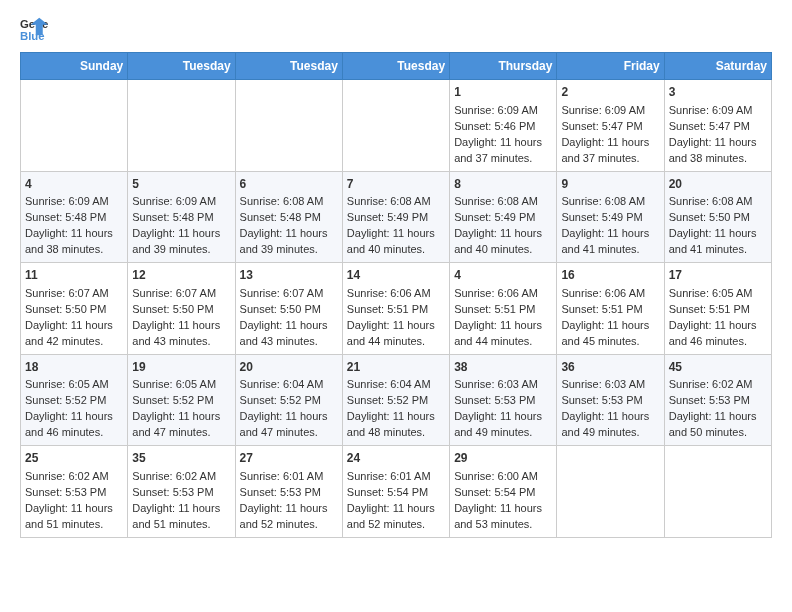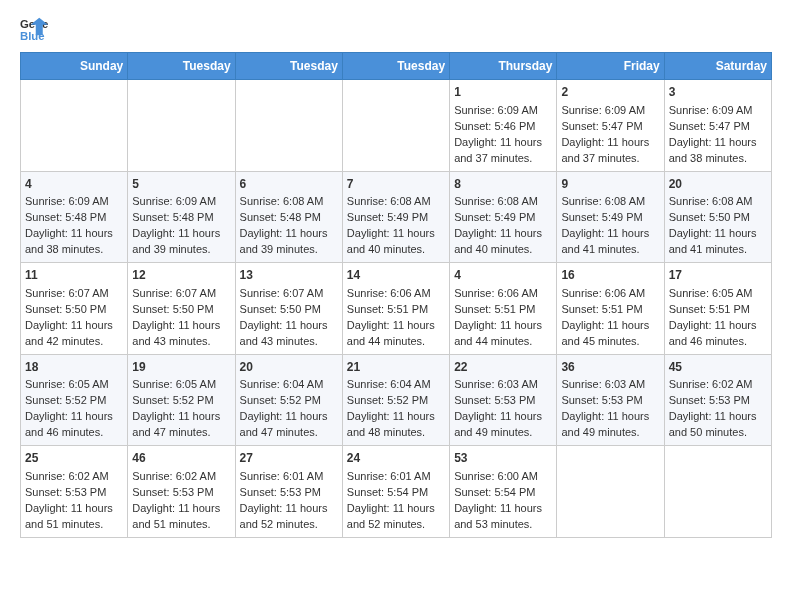--- a/index.html
+++ b/index.html
@@ -206,50 +206,50 @@
         </td>
         <td>
           <span class="day-num">20</span>
           <div class="day-info">Sunrise: 6:04 AM<br>Sunset: 5:52 PM<br>Daylight: 11 hours and 47 minutes.</div>
         </td>
         <td>
           <span class="day-num">21</span>
           <div class="day-info">Sunrise: 6:04 AM<br>Sunset: 5:52 PM<br>Daylight: 11 hours and 48 minutes.</div>
         </td>
         <td>
-          <span class="day-num">22</span>
+          <span class="day-num">38</span>
           <div class="day-info">Sunrise: 6:03 AM<br>Sunset: 5:53 PM<br>Daylight: 11 hours and 49 minutes.</div>
         </td>
         <td>
           <span class="day-num">36</span>
           <div class="day-info">Sunrise: 6:03 AM<br>Sunset: 5:53 PM<br>Daylight: 11 hours and 49 minutes.</div>
         </td>
         <td>
           <span class="day-num">45</span>
           <div class="day-info">Sunrise: 6:02 AM<br>Sunset: 5:53 PM<br>Daylight: 11 hours and 50 minutes.</div>
         </td>
       </tr>
       <tr>
         <td>
           <span class="day-num">25</span>
           <div class="day-info">Sunrise: 6:02 AM<br>Sunset: 5:53 PM<br>Daylight: 11 hours and 51 minutes.</div>
         </td>
         <td>
-          <span class="day-num">46</span>
+          <span class="day-num">35</span>
           <div class="day-info">Sunrise: 6:02 AM<br>Sunset: 5:53 PM<br>Daylight: 11 hours and 51 minutes.</div>
         </td>
         <td>
           <span class="day-num">27</span>
           <div class="day-info">Sunrise: 6:01 AM<br>Sunset: 5:53 PM<br>Daylight: 11 hours and 52 minutes.</div>
         </td>
         <td>
           <span class="day-num">24</span>
           <div class="day-info">Sunrise: 6:01 AM<br>Sunset: 5:54 PM<br>Daylight: 11 hours and 52 minutes.</div>
         </td>
         <td>
-          <span class="day-num">53</span>
+          <span class="day-num">29</span>
           <div class="day-info">Sunrise: 6:00 AM<br>Sunset: 5:54 PM<br>Daylight: 11 hours and 53 minutes.</div>
         </td>
         <td class="empty"></td>
         <td class="empty"></td>
       </tr>
     </tbody>
 </table>
 
 </body></html>

